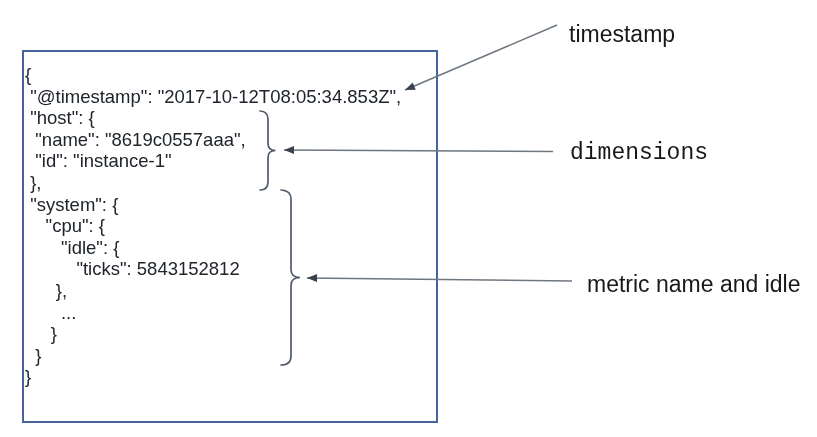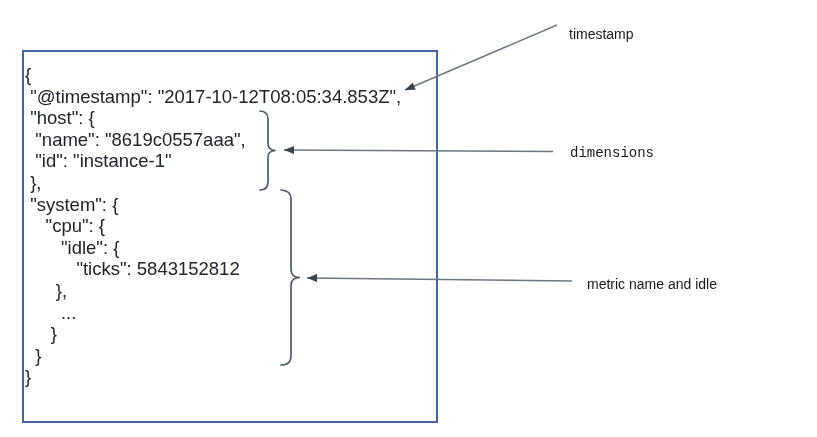--- a/index.html
+++ b/index.html
@@ -11,21 +11,21 @@
     position:absolute; left:22px; top:50px; width:416px; height:373px;
     border:2px solid #47639f; box-sizing:border-box; background:#ffffff;
   }
   .code {
     position:absolute; left:1px; top:12px; margin:0;
     font-family:"Liberation Sans", sans-serif;
     font-size:18.5px; line-height:21.6px; letter-spacing:0;
     color:#20252c; white-space:pre;
   }
   .ann {
-    position:absolute; font-size:14px; line-height:24px;
+    position:absolute; font-size:23px; line-height:24px;
     color:#17181a; white-space:nowrap;
   }
   .ann-timestamp { left:569px; top:22px; }
   .ann-dimensions { left:570px; top:141px;font-family:Liberation Mono, monospace; }
   .ann-metric { left:587px; top:272px; }
   .overlay {
     position:absolute; left:0; top:0; width:817px; height:437px;
     pointer-events:none;
   }
 </style>

